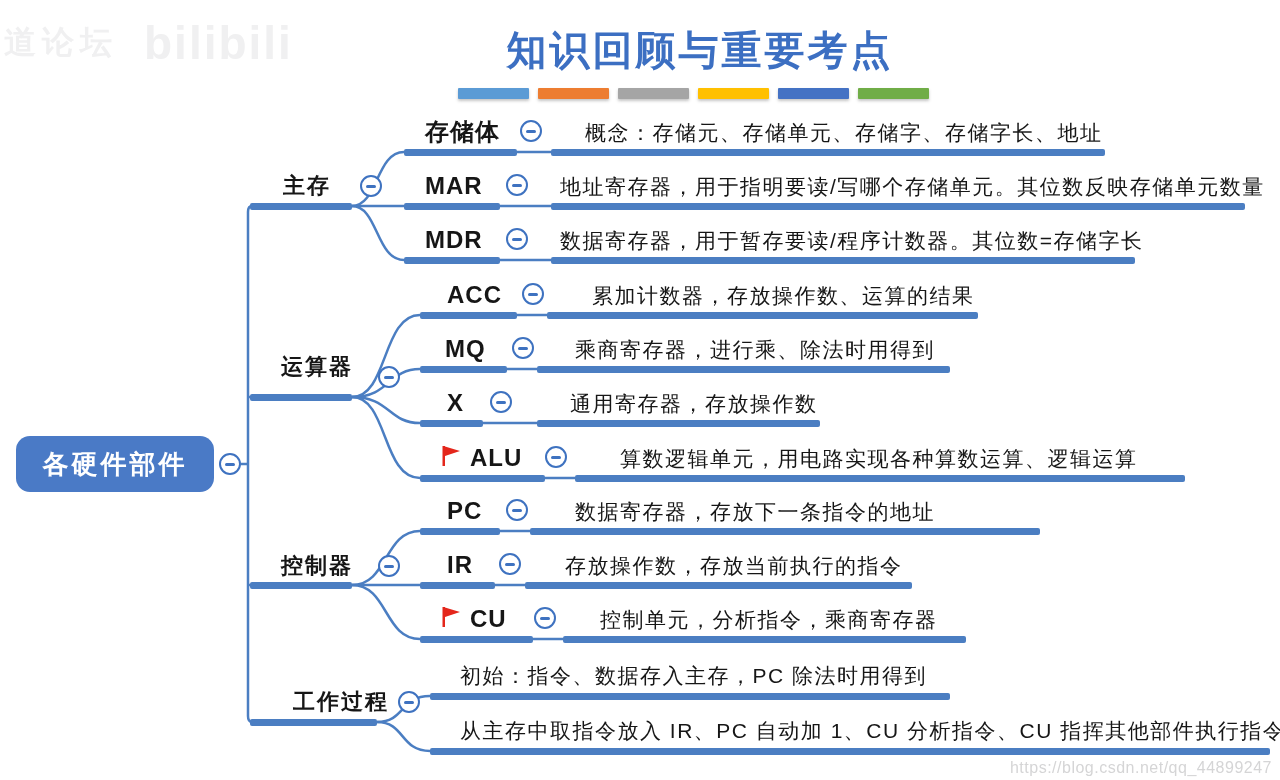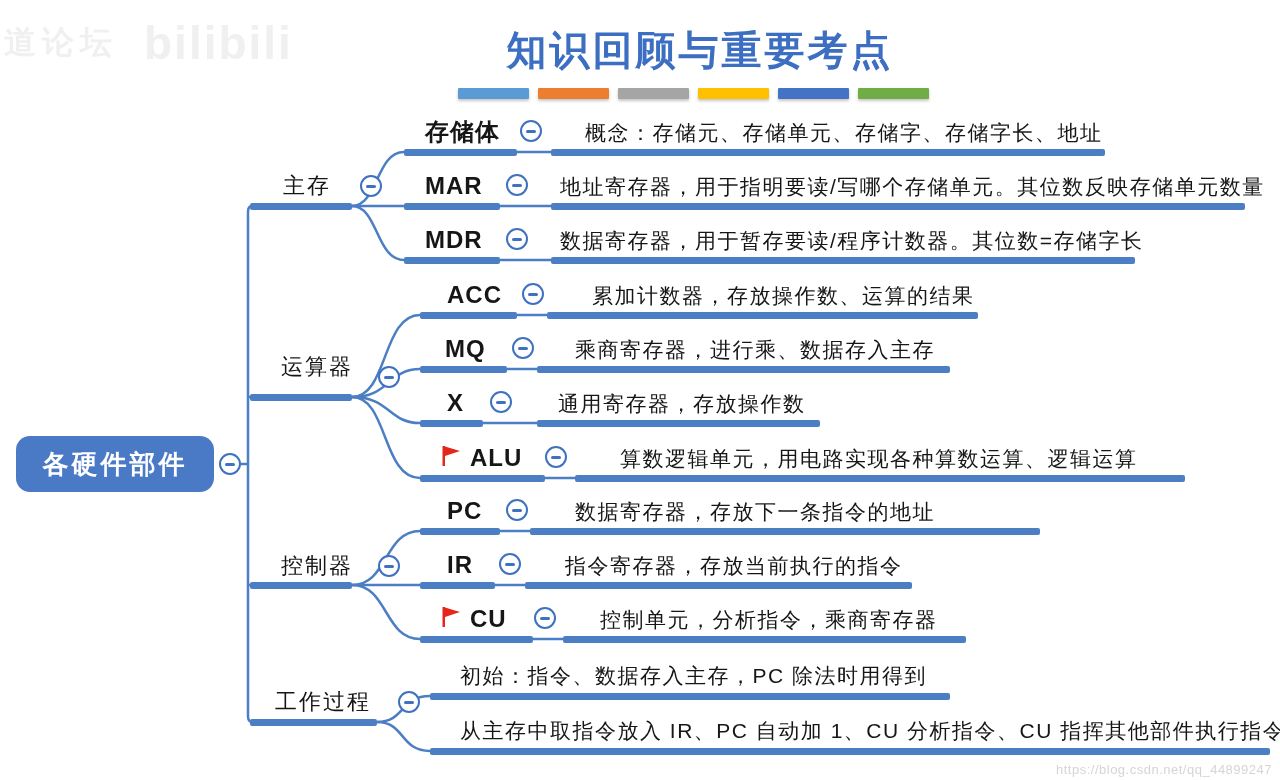--- a/index.html
+++ b/index.html
@@ -9,40 +9,40 @@
     background:#ffffff;
     font-family:"Liberation Sans","DejaVu Sans",sans-serif;
     color:#161616;
   }
 
   
   .wm-tl { position:absolute; left:4px; top:16px; display:flex; align-items:center; gap:26px;
            color:#f0f0f1; user-select:none; }
   .wm-tl .site { font-size:32px; font-weight:700; letter-spacing:6px; }
   .wm-tl .brand { font-size:46px; font-weight:800; letter-spacing:2px; }
-  .wm-br { position:absolute; right:8px; bottom:3px; font-size:13px; color:#d5d5d6; letter-spacing:0.5px; }
+  .wm-br { position:absolute; right:8px; bottom:3px; font-size:16px; color:#d5d5d6; letter-spacing:0.5px; }
 
   
   .title { position:absolute; left:420px; top:28px; width:560px; text-align:center;
            font-size:40px; line-height:1.1; font-weight:700; color:#3c6fc2; letter-spacing:3px; }
 
   
   .accent-row { position:absolute; left:458px; top:88px; display:flex; gap:9px; }
   .accent-bar { width:71px; height:11px; border-radius:1px; box-shadow:0 2px 3px rgba(90,90,90,.35); }
 
   
   svg.connectors { position:absolute; left:0; top:0; pointer-events:none; }
 
   
   .bar { position:absolute; height:7px; background:#4b7ec2; border-radius:2px; }
   .root-node { position:absolute; left:16px; top:436px; width:198px; height:56px;
                background:#4a7ac6; border-radius:14px; display:flex; align-items:center; justify-content:center; }
   .root-node .root-label { color:#ffffff; font-size:26px; font-weight:700; letter-spacing:3px; }
 
-  .blabel { position:absolute; font-size:22px; line-height:22px; font-weight:400; letter-spacing:2px; white-space:nowrap; }
+  .blabel { position:absolute; font-size:22px; line-height:22px; font-weight:700; letter-spacing:2px; white-space:nowrap; }
   .nlabel { position:absolute; font-size:24px; line-height:24px; font-weight:600; letter-spacing:1px; white-space:nowrap; }
   .ndesc  { position:absolute; font-size:21px; line-height:21px; font-weight:500; letter-spacing:1.5px; white-space:nowrap; }
 
   .minus { position:absolute; width:22px; height:22px; border:2.5px solid #3e72c0; border-radius:50%;
            background:#ffffff; display:flex; align-items:center; justify-content:center; cursor:pointer; }
   .minus .dash { width:10px; height:3px; background:#3e72c0; border-radius:2px; }
 
   .flag { position:absolute; width:20px; height:24px; }
 </style>
 </head>
@@ -151,29 +151,29 @@
 <div class="bar" style="left:420px;top:312px;width:97px"></div>
 <div class="bar" style="left:547px;top:312px;width:431px"></div>
 <div class="ndesc" style="left:592px;top:285px">累加计数器，存放操作数、运算的结果</div>
 
 <div class="nlabel" style="left:445px;top:337px">MQ</div>
 <div class="minus" style="left:512px;top:337px">
     <span class="dash"></span>
   </div>
 <div class="bar" style="left:420px;top:366px;width:87px"></div>
 <div class="bar" style="left:537px;top:366px;width:413px"></div>
-<div class="ndesc" style="left:575px;top:339px">乘商寄存器，进行乘、数据存入主存</div>
+<div class="ndesc" style="left:575px;top:339px">乘商寄存器，进行乘、除法时用得到</div>
 
 <div class="nlabel" style="left:447px;top:391px">X</div>
 <div class="minus" style="left:490px;top:391px">
     <span class="dash"></span>
   </div>
 <div class="bar" style="left:420px;top:420px;width:63px"></div>
 <div class="bar" style="left:537px;top:420px;width:283px"></div>
-<div class="ndesc" style="left:558px;top:393px">通用寄存器，存放操作数</div>
+<div class="ndesc" style="left:570px;top:393px">通用寄存器，存放操作数</div>
 
 <svg class="flag" style="left:441px;top:444px" viewBox="0 0 20 24">
   <rect x="1.5" y="2" width="2.5" height="20" fill="#e4261b"></rect>
   <polygon points="4,2.5 19,7 4,12" fill="#e4261b"></polygon>
 </svg>
 <div class="nlabel" style="left:470px;top:446px">ALU</div>
 <div class="minus" style="left:545px;top:446px">
     <span class="dash"></span>
   </div>
 <div class="bar" style="left:420px;top:475px;width:125px"></div>
@@ -193,35 +193,35 @@
 <div class="bar" style="left:420px;top:528px;width:80px"></div>
 <div class="bar" style="left:530px;top:528px;width:510px"></div>
 <div class="ndesc" style="left:575px;top:501px">数据寄存器，存放下一条指令的地址</div>
 
 <div class="nlabel" style="left:447px;top:553px">IR</div>
 <div class="minus" style="left:499px;top:553px">
     <span class="dash"></span>
   </div>
 <div class="bar" style="left:420px;top:582px;width:75px"></div>
 <div class="bar" style="left:525px;top:582px;width:387px"></div>
-<div class="ndesc" style="left:565px;top:555px">指令寄存器，存放当前执行的指令</div>
+<div class="ndesc" style="left:565px;top:555px">存放操作数，存放当前执行的指令</div>
 
 <svg class="flag" style="left:441px;top:605px" viewBox="0 0 20 24">
   <rect x="1.5" y="2" width="2.5" height="20" fill="#e4261b"></rect>
   <polygon points="4,2.5 19,7 4,12" fill="#e4261b"></polygon>
 </svg>
 <div class="nlabel" style="left:470px;top:607px">CU</div>
 <div class="minus" style="left:534px;top:607px">
     <span class="dash"></span>
   </div>
 <div class="bar" style="left:420px;top:636px;width:113px"></div>
 <div class="bar" style="left:563px;top:636px;width:403px"></div>
 <div class="ndesc" style="left:600px;top:609px">控制单元，分析指令，乘商寄存器</div>
 
-<div class="blabel" style="left:275px;top:691px">工作过程</div>
+<div class="blabel" style="left:293px;top:691px">工作过程</div>
 <div class="minus" style="left:398px;top:691px">
     <span class="dash"></span>
   </div>
 <div class="bar" style="left:250px;top:719px;width:127px"></div>
 
 <div class="ndesc" style="left:460px;top:665px">初始：指令、数据存入主存，PC 除法时用得到</div>
 <div class="bar" style="left:430px;top:693px;width:520px"></div>
 
 <div class="ndesc" style="left:460px;top:720px">从主存中取指令放入 IR、PC 自动加 1、CU 分析指令、CU 指挥其他部件执行指令</div>
 <div class="bar" style="left:430px;top:748px;width:840px"></div>

